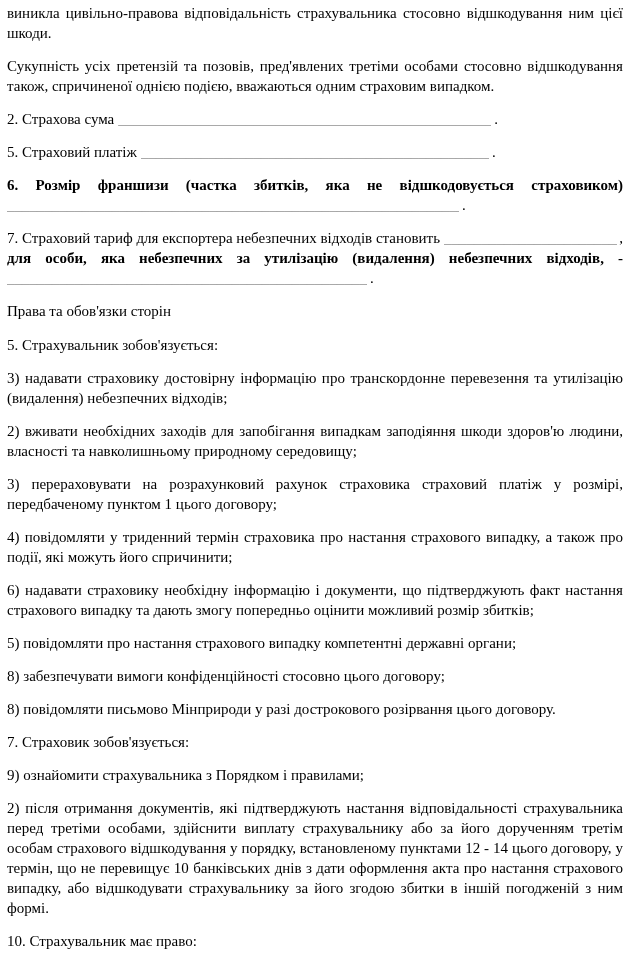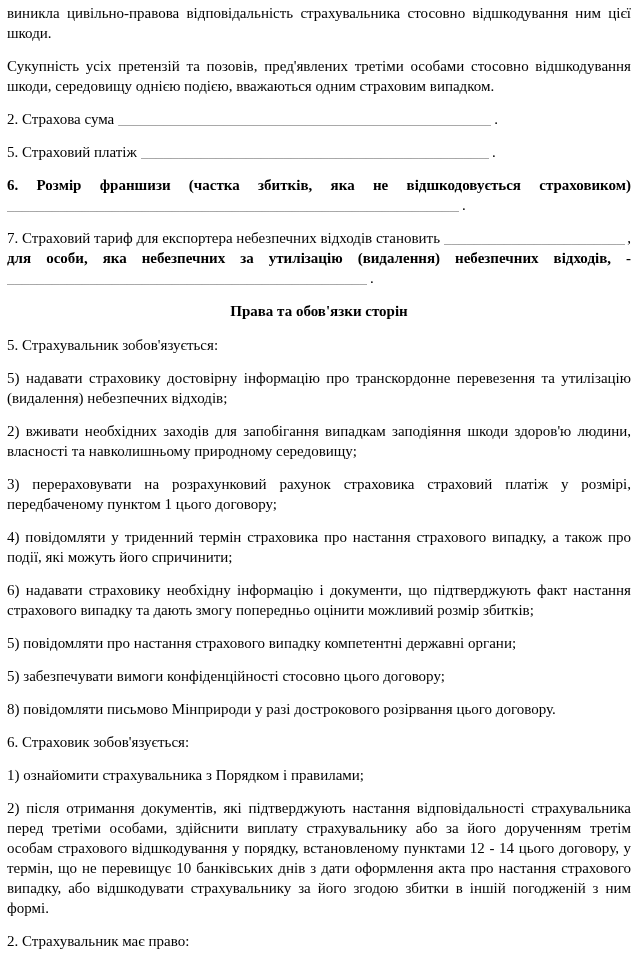--- a/index.html
+++ b/index.html
@@ -4,39 +4,39 @@
 <style>
   html, body { margin: 0; padding: 0; background: #ffffff; }
   body {
     width: 631px;
     height: 962px;
     overflow: hidden;
   }
   .doc {
     box-sizing: border-box;
     width: 631px;
-    padding: 3px 0 0 7px;
+    padding: 3px 8px 0 7px;
     font-family: "Liberation Serif", serif;
     font-size: 15px;
     line-height: 20px;
     color: #000000;
   }
   .p {
     margin: 0 0 13px 0;
     text-align: justify;
   }
   .group { margin: 0 0 13px 0; }
   .jline {
     text-align: justify;
     text-align-last: justify;
     font-weight: bold;
   }
   .heading {
-    font-weight: 700;
-    text-align: center;
+    font-weight: 400;
+    text-align: left;
     margin: 6px 0 14px 0;
   }
   .lbl { white-space: nowrap; }
   .blank {
     display: inline-block;
     height: 20px;
     line-height: 20px;
     overflow: hidden;
     white-space: nowrap;
     vertical-align: bottom;
@@ -58,21 +58,21 @@
     margin: 0 2px 0 4px;
   }
 </style>
 </head>
 <body>
 
 <div class="doc">
 
   <p class="p">виникла цивільно-правова відповідальність страхувальника стосовно відшкодування ним цієї шкоди.</p>
 
-  <p class="p">Сукупність усіх претензій та позовів, пред'явлених третіми особами стосовно відшкодування шкоди, середовищу однією подією, вважаються одним страховим випадком.</p>
+  <p class="p">Сукупність усіх претензій та позовів, пред'явлених третіми особами стосовно відшкодування також, спричиненої однією подією, вважаються одним страховим випадком.</p>
 
   <div class="group">
     <span class="lbl">2. Страхова сума</span><span class="blank w-p4"><span>______________________________________________________________________________________________________________</span></span><span class="punct">.</span>
   </div>
 
   <div class="group">
     <span class="lbl">5. Страховий платіж</span><span class="blank w-p5"><span>______________________________________________________________________________________________________________</span></span><span class="punct">.</span>
   </div>
 
   <div class="group">
@@ -86,28 +86,28 @@
         <span class="grow"><span>______________________________________________________________________________________________________________</span></span>
         <span>,</span>
     </div>
     <div class="jline">для особи, яка небезпечних за утилізацію (видалення) небезпечних відходів, -</div>
     <div><span class="blank noind w-p7c"><span>______________________________________________________________________________________________________________</span></span><span class="punct">.</span></div>
   </div>
 
   <div class="heading">Права та обов'язки сторін</div>
 
   <p class="p">5. Страхувальник зобов'язується:</p>
-  <p class="p">5) надавати страховику достовірну інформацію про транскордонне перевезення та утилізацію (видалення) небезпечних відходів;</p>
+  <p class="p">3) надавати страховику достовірну інформацію про транскордонне перевезення та утилізацію (видалення) небезпечних відходів;</p>
   <p class="p">2) вживати необхідних заходів для запобігання випадкам заподіяння шкоди здоров'ю людини, власності та навколишньому природному середовищу;</p>
   <p class="p">3) перераховувати на розрахунковий рахунок страховика страховий платіж у розмірі, передбаченому пунктом 1 цього договору;</p>
   <p class="p">4) повідомляти у триденний термін страховика про настання страхового випадку, а також про події, які можуть його спричинити;</p>
   <p class="p">6) надавати страховику необхідну інформацію і документи, що підтверджують факт настання страхового випадку та дають змогу попередньо оцінити можливий розмір збитків;</p>
   <p class="p">5) повідомляти про настання страхового випадку компетентні державні органи;</p>
-  <p class="p">5) забезпечувати вимоги конфіденційності стосовно цього договору;</p>
+  <p class="p">8) забезпечувати вимоги конфіденційності стосовно цього договору;</p>
   <p class="p">8) повідомляти письмово Мінприроди у разі дострокового розірвання цього договору.</p>
 
-  <p class="p">6. Страховик зобов'язується:</p>
-  <p class="p">1) ознайомити страхувальника з Порядком і правилами;</p>
+  <p class="p">7. Страховик зобов'язується:</p>
+  <p class="p">9) ознайомити страхувальника з Порядком і правилами;</p>
   <p class="p">2) після отримання документів, які підтверджують настання відповідальності страхувальника перед третіми особами, здійснити виплату страхувальнику або за його дорученням третім особам страхового відшкодування у порядку, встановленому пунктами 12 - 14 цього договору, у термін, що не перевищує 10 банківських днів з дати оформлення акта про настання страхового випадку, або відшкодувати страхувальнику за його згодою збитки в іншій погодженій з ним формі.</p>
 
-  <p class="p">2. Страхувальник має право:</p>
+  <p class="p">10. Страхувальник має право:</p>
 
 </div>
 
 </body></html>

